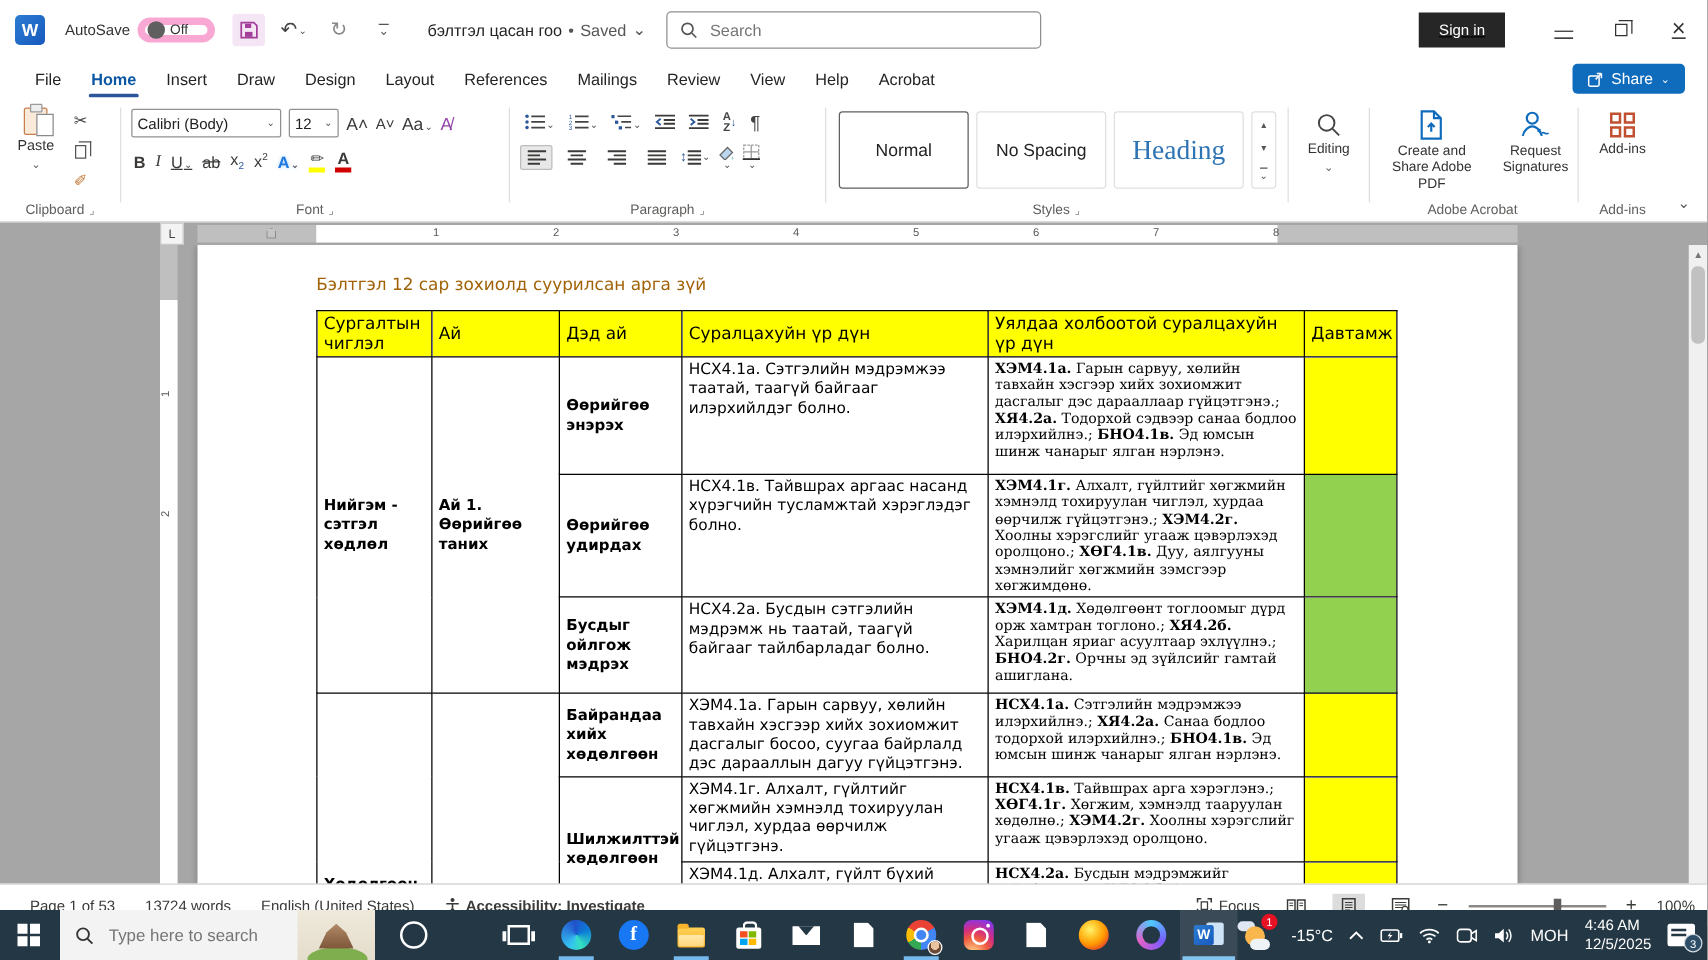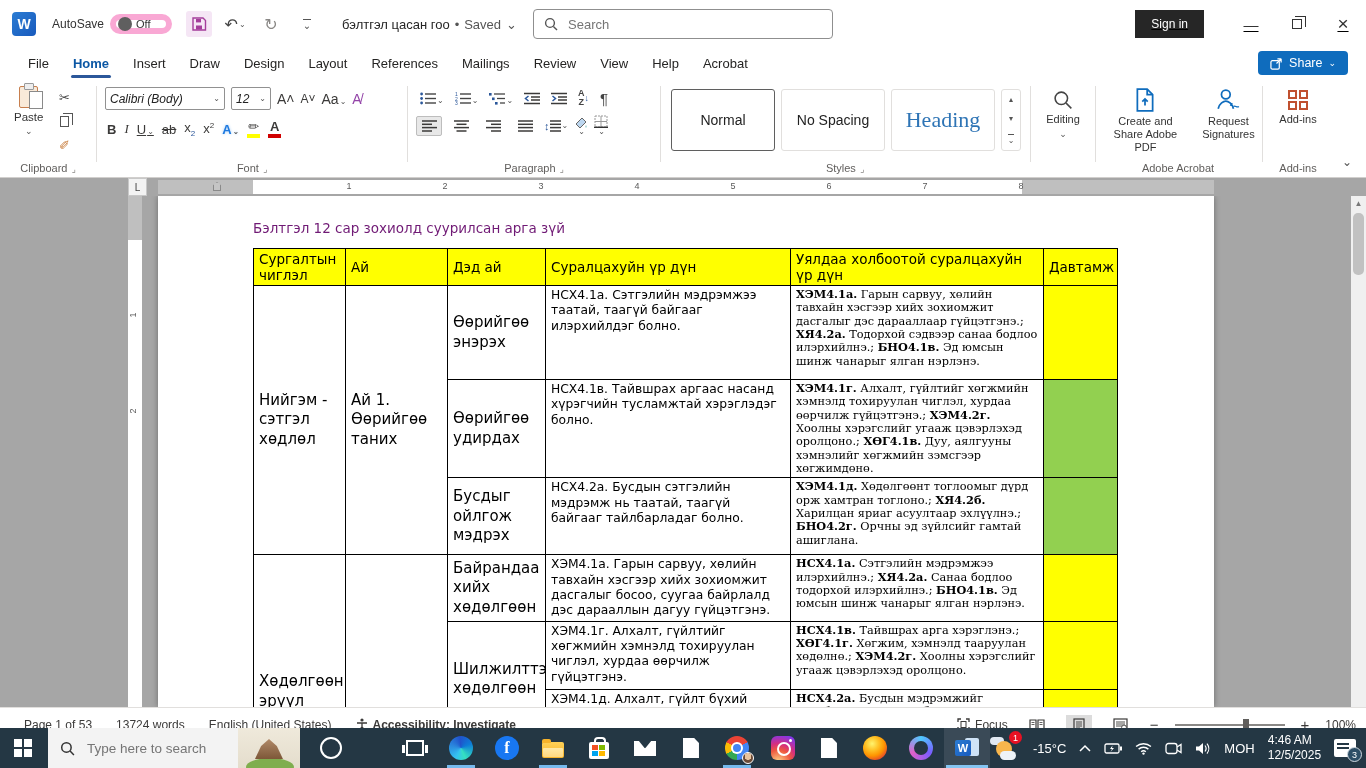--- a/index.html
+++ b/index.html
@@ -48,21 +48,21 @@
   .glabel .dl{font-size:9px;color:#8a8886;margin-left:4px;}
   .bigbtn{display:flex;flex-direction:column;align-items:center;font-size:11.5px;color:#333;gap:3px;}
   .clipicon{position:relative;width:19px;height:22px;border:1.6px solid #c77f4e;border-radius:2px;background:#f9ead9;}
   .clipicon::before{content:'';position:absolute;top:-4px;left:4px;width:8px;height:5px;border:1.4px solid #9a9a9a;background:#eee;border-radius:1px;}
   .clipicon::after{content:'';position:absolute;right:-6px;top:4px;width:12px;height:16px;background:#fff;border:1px solid #8a8a8a;}
   .minicol{display:flex;flex-direction:column;gap:6px;margin-left:10px;margin-top:2px;}
   .mini{width:22px;height:18px;display:flex;align-items:center;justify-content:center;font-size:13px;color:#444;}
   .copyic{width:9px;height:11px;border:1.2px solid #555;position:relative;background:#fff;}
   .copyic::before{content:'';position:absolute;left:2px;top:-4px;width:9px;height:11px;border:1.2px solid #555;border-left:none;border-bottom:none;}
   .combo{height:23px;border:1px solid #919191;border-radius:2px;display:flex;align-items:center;font-size:12px;color:#222;
-    padding:0 4px;justify-content:space-between;background:#fff;font-style:italic;}
+    padding:0 4px;justify-content:space-between;background:#fff;}
   .fonticons{display:flex;align-items:center;gap:8px;font-size:13px;color:#3b3a39;}
   .fb{font-size:14px;color:#3b3a39;}
   .subbar{display:inline-block;width:13px;height:4px;margin-top:1px;}
   .stack{display:flex;flex-direction:column;align-items:center;line-height:1;}
   .pi{display:inline-block;vertical-align:middle;}
   .alignbox{width:26px;height:20px;display:flex;align-items:center;justify-content:center;border-radius:2px;}
   .alignbox.sel{background:#e8e8e8;border:1px solid #bdbdbd;}
   .stylecard{height:62px;border:1px solid #e1dfdd;border-radius:3px;display:flex;align-items:center;justify-content:center;background:#fff;}
   .stylecard.sel{border:1.6px solid #5f5f5f;}
   .sc-normal{font-size:14px;color:#222;}
@@ -82,27 +82,27 @@
   .hruler .white{position:absolute;left:95px;top:0;width:769px;height:14px;background:#fff;}
   .hruler .num{position:absolute;top:1px;font-size:9px;color:#595959;transform:translateX(-50%);}
   .indmark{position:absolute;left:55px;top:2px;width:8px;height:9px;background:#c5c5c5;border:1px solid #8a8a8a;clip-path:polygon(50% 0,100% 35%,100% 100%,0 100%,0 35%);}
 
   
   .docarea{position:absolute;left:0;top:196px;width:1366px;height:511px;background:#a6a6a6;overflow:hidden;}
   .vruler{position:absolute;left:128px;top:0;width:14px;height:511px;background:#bfbfbf;}
   .vruler .white{position:absolute;top:44px;left:0;width:14px;height:467px;background:#fff;}
   .vruler .num{position:absolute;left:2px;font-size:9px;color:#595959;transform:rotate(-90deg);}
   .page{position:absolute;left:158px;top:0;width:1056px;height:511px;background:#fff;box-shadow:0 0 6px rgba(0,0,0,.35);overflow:hidden;}
-  .doc-title{position:absolute;left:95px;top:24px;font-size:13.5px;color:#701a75;font-family:"DejaVu Sans","Liberation Sans",sans-serif;}
+  .doc-title{position:absolute;left:95px;top:24px;font-size:13.5px;color:#a16207;font-family:"DejaVu Sans","Liberation Sans",sans-serif;}
   .doc-table{position:absolute;left:95px;top:52px;border-collapse:collapse;table-layout:fixed;width:864px;
     font-family:"DejaVu Sans","Liberation Sans",sans-serif;color:#000;}
   .doc-table th,.doc-table td{border:1px solid #000;padding:2px 5px;overflow:hidden;text-align:left;}
   .doc-table th{background:#ffff00;font-size:13.5px;font-weight:400;vertical-align:middle;}
   .rowh{height:35px;} .row1{height:94px;} .row2{height:93px;} .row3{height:77px;} .row4{height:63px;} .row5{height:68px;} .row6{height:48px;}
-  td.c1,td.c2,td.c3{font-size:15px;vertical-align:middle;line-height:1.3;}
+  td.c1,td.c2,td.c3{font-size:12px;vertical-align:middle;line-height:1.3;font-weight:bold;}
   td.c4{font-size:12.3px;line-height:1.25;vertical-align:top;}
   td.c5{font-family:"DejaVu Serif","Liberation Serif",serif;font-size:11.3px;line-height:1.18;vertical-align:top;}
   td.c5 b{font-weight:700;}
   td.bot{vertical-align:bottom;padding-bottom:6px;}
   .vscroll{position:absolute;right:0;top:0;width:15px;height:511px;background:#f0f0f0;}
   .vscroll .arr{position:absolute;left:0;top:0;width:15px;height:15px;font-size:8px;color:#777;display:flex;align-items:center;justify-content:center;}
   .vscroll .thumb{position:absolute;left:2px;top:17px;width:11px;height:62px;background:#c1c1c1;border-radius:5px;}
 
   
   .statusbar{position:absolute;left:0;top:707px;width:1366px;height:34px;background:#fff;border-top:1px solid #e1dfdd;

